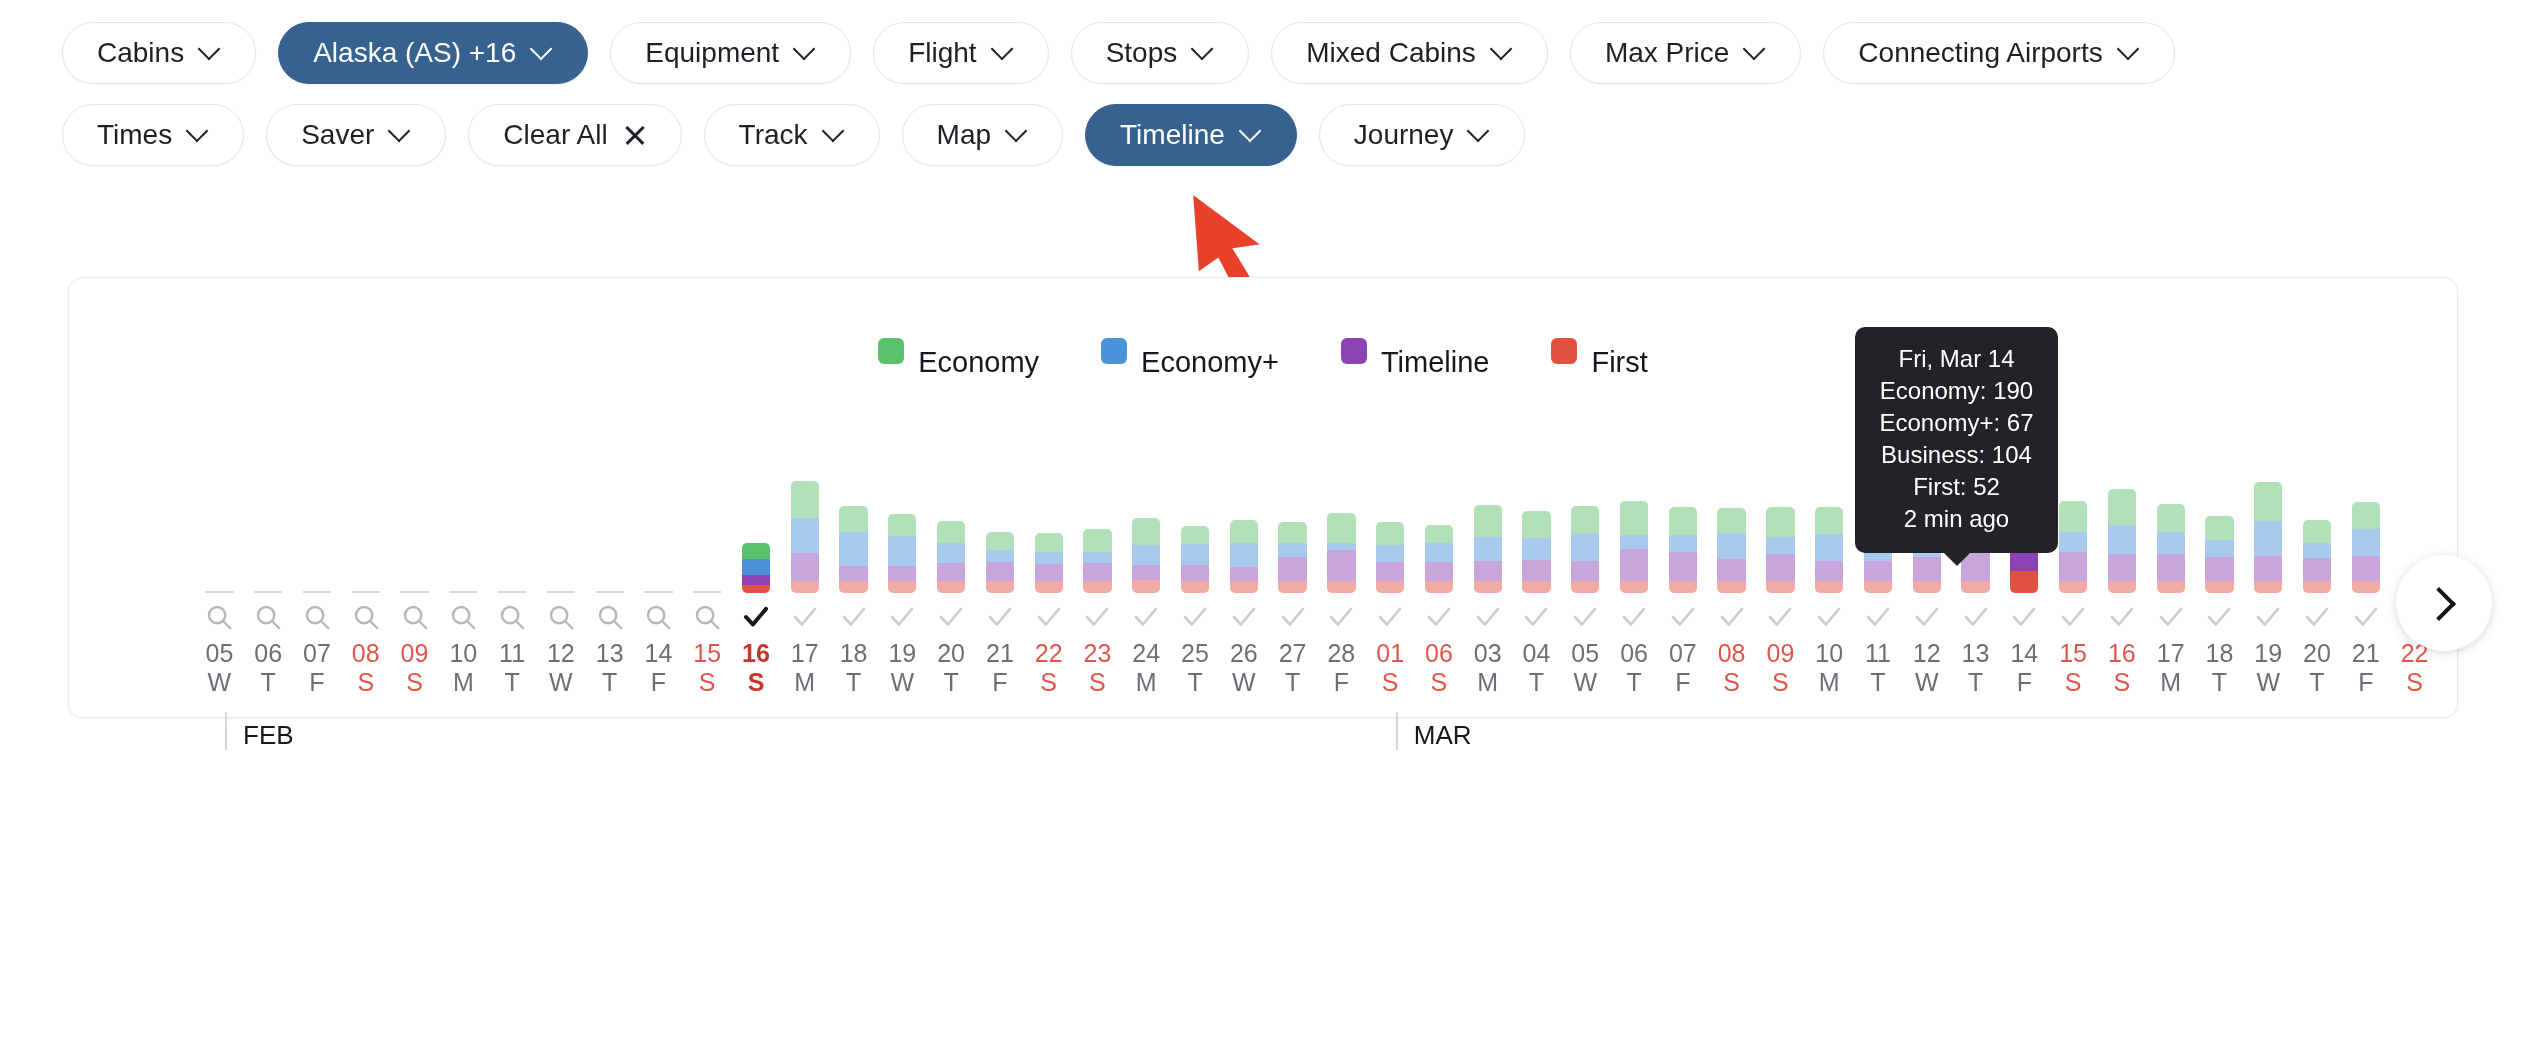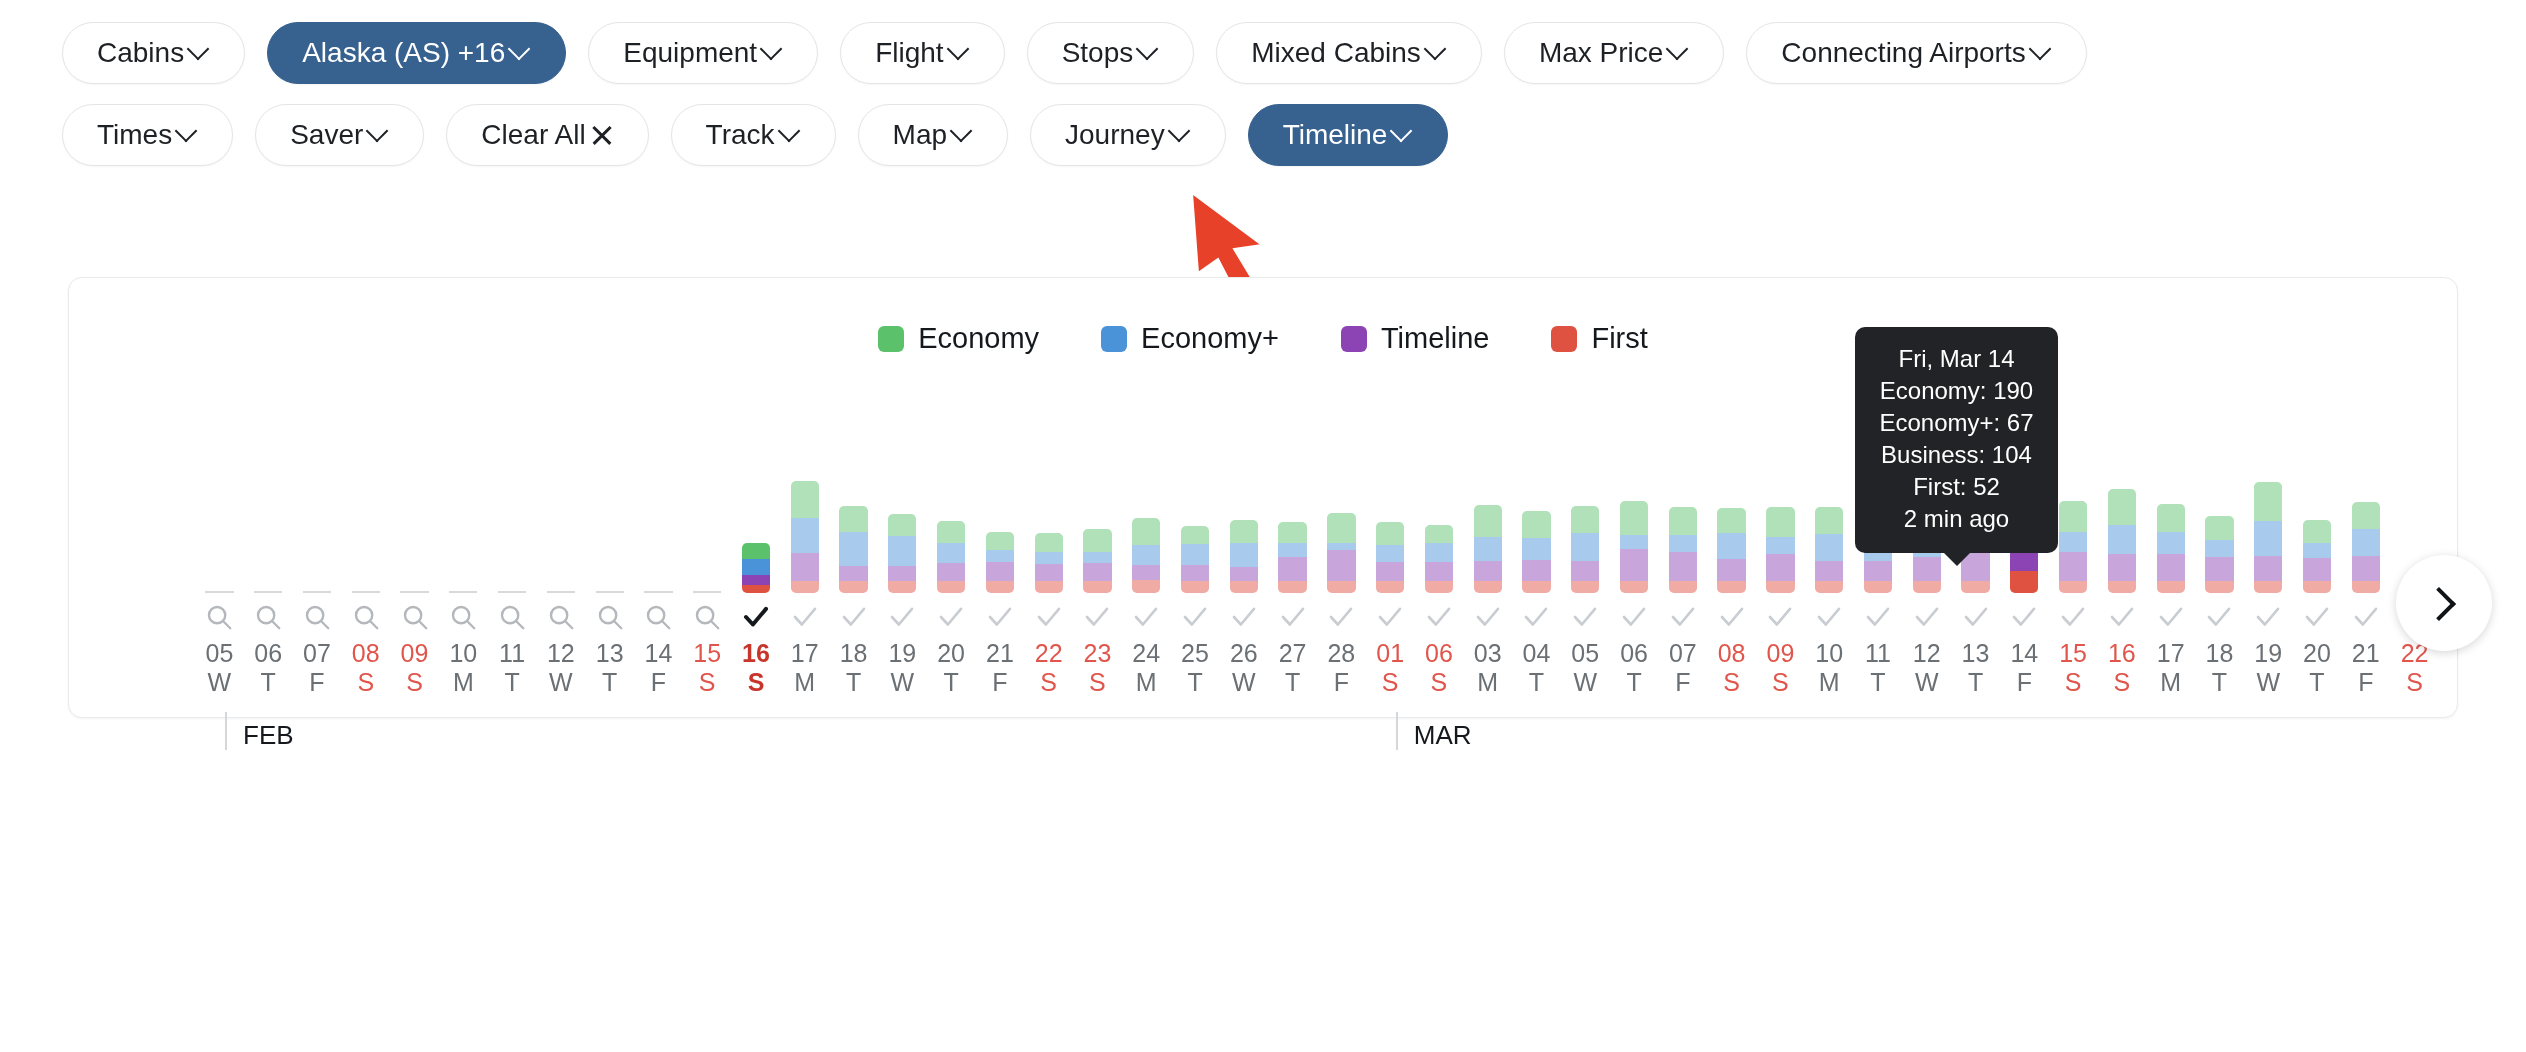--- a/index.html
+++ b/index.html
@@ -7,21 +7,21 @@
     width: 2526px; height: 1052px;
     background: #ffffff;
     font-family: "Liberation Sans", sans-serif;
     overflow: hidden;
   }
 
   
   #filter-toolbar { padding: 22px 0 0 62px; }
   .pill-row { display: flex; gap: 22px; margin-bottom: 20px; }
   .pill {
-    display: inline-flex; align-items: center; gap: 4px;
+    display: inline-flex; align-items: center; gap: 15px;
     height: 62px; padding: 0 34px;
     border: 1.6px solid #e3e5e8; border-radius: 31px;
     background: #ffffff; color: #1d2024;
     font-size: 28px; white-space: nowrap;
     box-shadow: 0 1px 2px rgba(0,0,0,0.04);
     cursor: pointer; user-select: none;
   }
   .pill.active { background: #37618f; border-color: #37618f; color: #ffffff; }
   .pill .chev { display: inline-block; width: 22px; height: 22px; position: relative; top: -3px; }
   .pill .chev::before {
@@ -49,21 +49,21 @@
     border: 1.6px solid #e8eaec; border-radius: 14px;
     box-shadow: 0 1px 3px rgba(0,0,0,0.05);
   }
 
   #legend {
     display: flex; justify-content: center; align-items: center; gap: 62px;
     padding-top: 44px;
   }
   .legend-item { display: flex; align-items: center; gap: 14px; }
   .legend-swatch { width: 26px; height: 26px; border-radius: 6px; }
-  .legend-label { font-size: 29px; color: #15181c; }
+  .legend-label { font-size: 29px; color: #15181c; margin-top: 24px; }
 
   
   #plot {
     position: absolute; left: 126px; top: 130px;
     width: 2244px; height: 185px;
     display: flex; align-items: flex-end; gap: 0;
   }
   .bar-col { flex: 1 1 0; height: 100%; display: flex; flex-direction: column; justify-content: flex-end; align-items: center; position: relative; }
   .bar { width: 58%; border-radius: 5px; overflow: hidden; display: flex; flex-direction: column; justify-content: flex-end; }
   .seg { width: 100%; }
@@ -170,26 +170,26 @@
         <span class="xmark"></span>
       </div>
       <div class="pill">
         <span>Track</span>
         <span class="chev"></span>
       </div>
       <div class="pill">
         <span>Map</span>
         <span class="chev"></span>
       </div>
-      <div class="pill">
-        <span>Journey</span>
-        <span class="chev"></span>
-      </div>
       <div class="pill active">
         <span>Timeline</span>
+        <span class="chev"></span>
+      </div>
+      <div class="pill">
+        <span>Journey</span>
         <span class="chev"></span>
       </div>
     </div>
 </div>
 
 <div id="red-pointer">
   <svg width="180" height="135" viewBox="0 0 180 135">
     <path d="M4 6 L74 58 L46 62 L86 128 L62 134 L30 72 L10 86 Z" fill="#e8412a" stroke="#ffffff" stroke-width="2" transform="translate(2,2) scale(1.0)"></path>
   </svg>
 </div>

